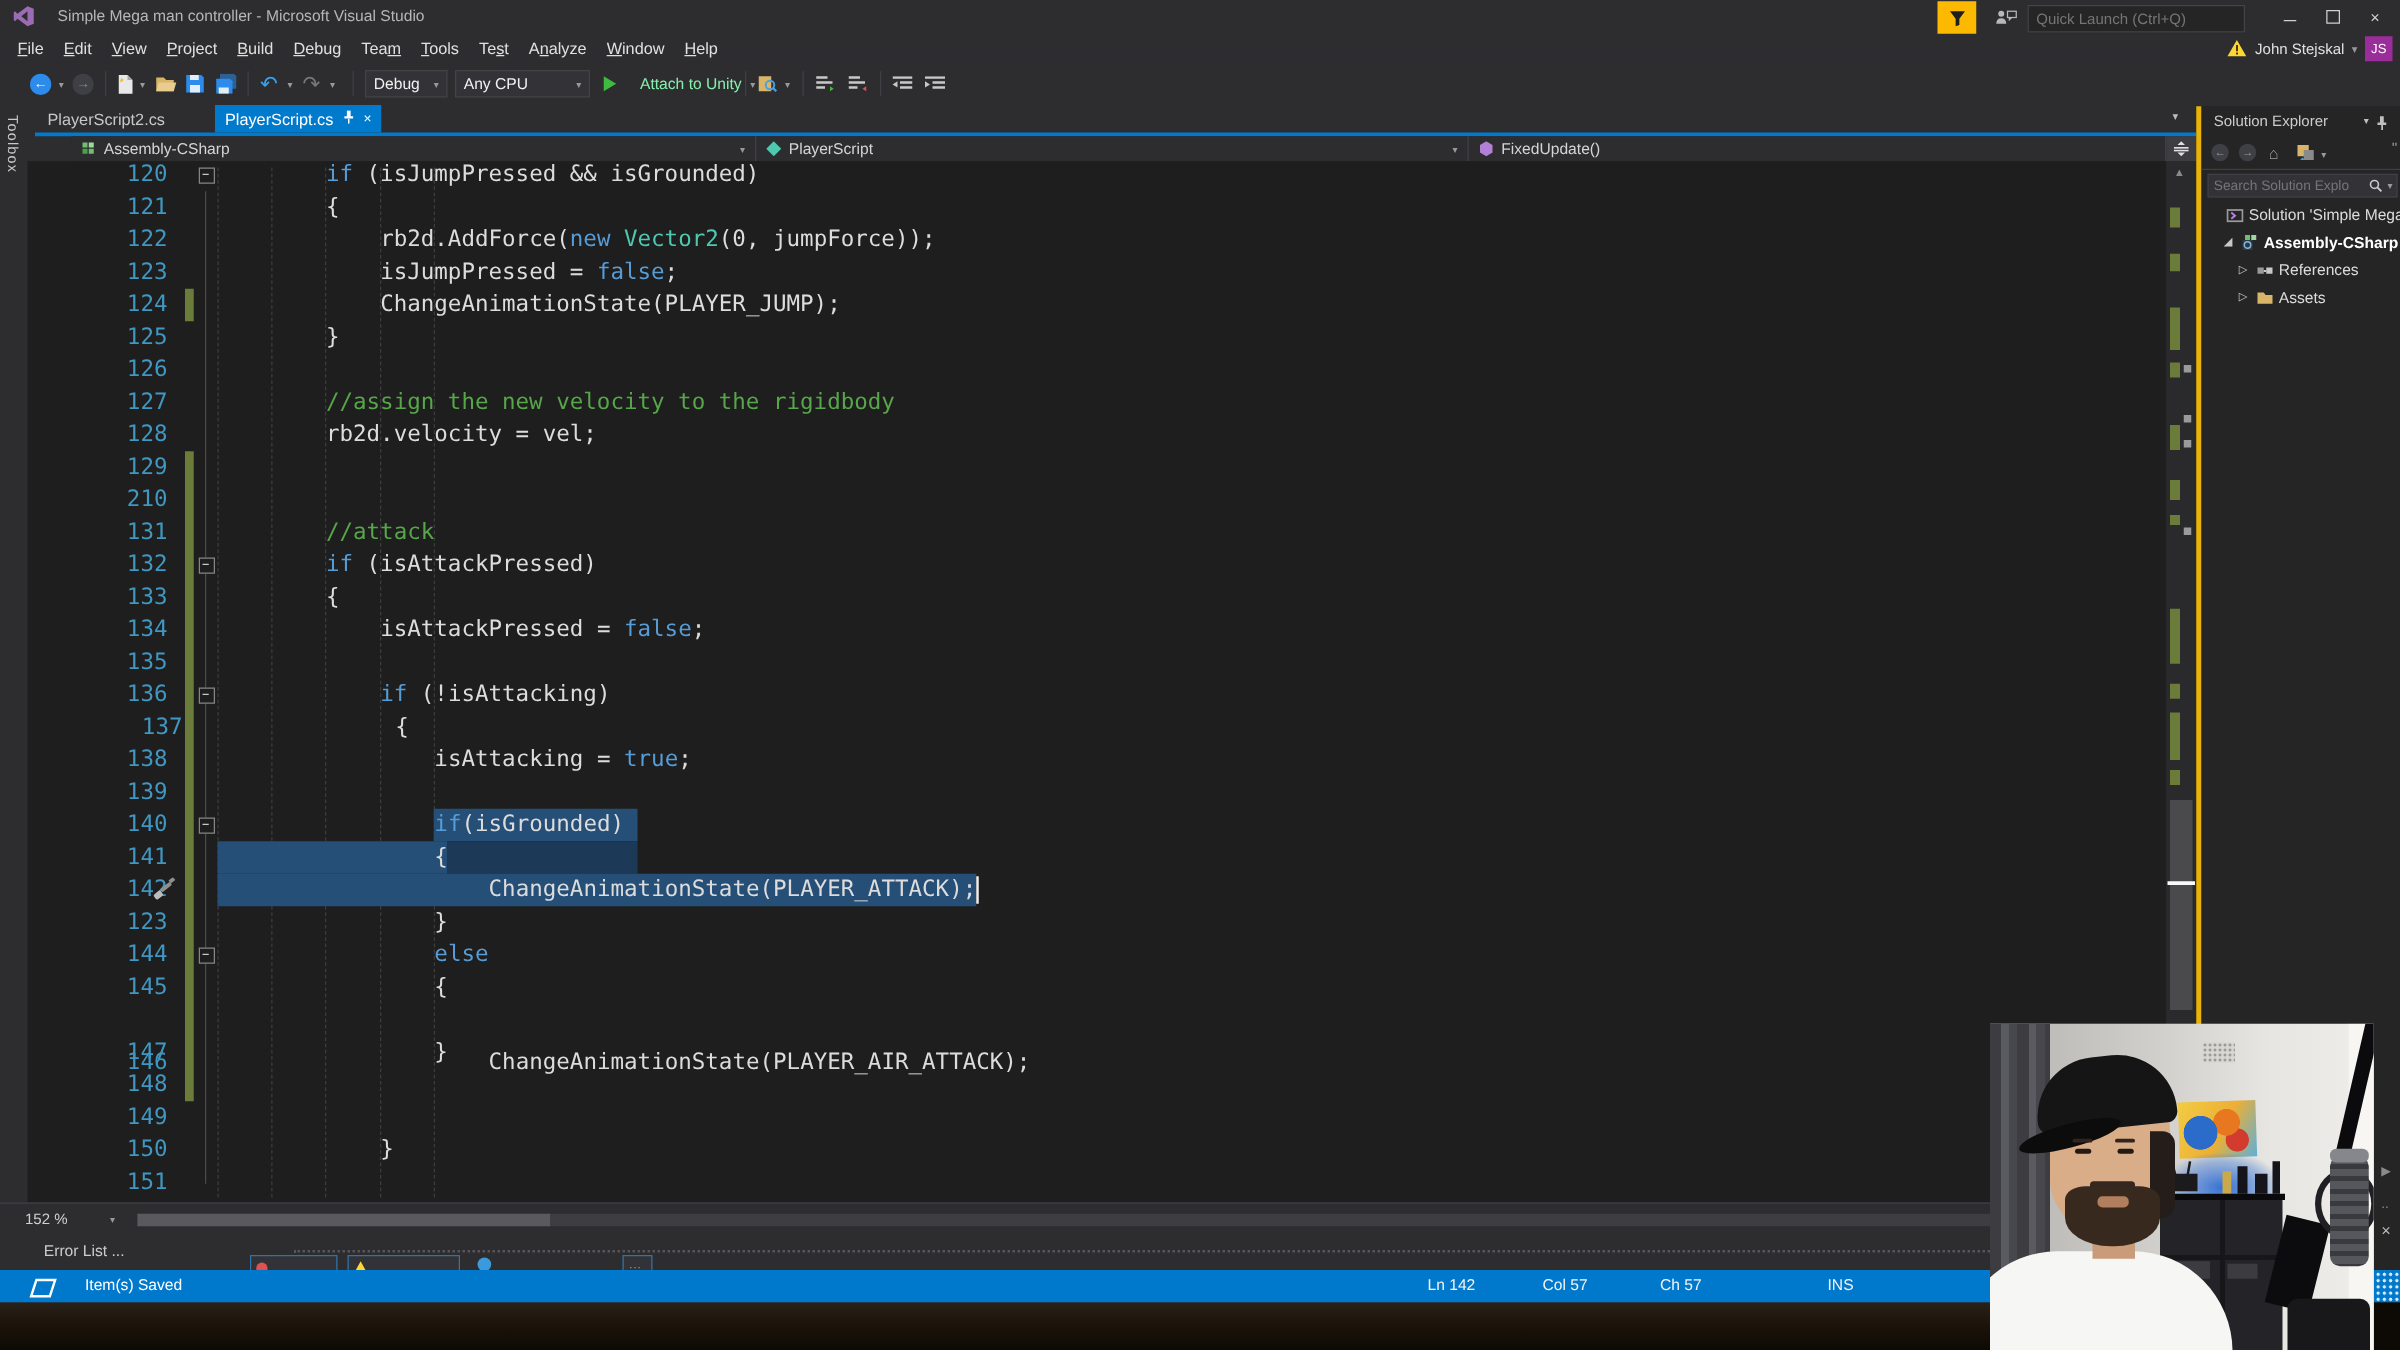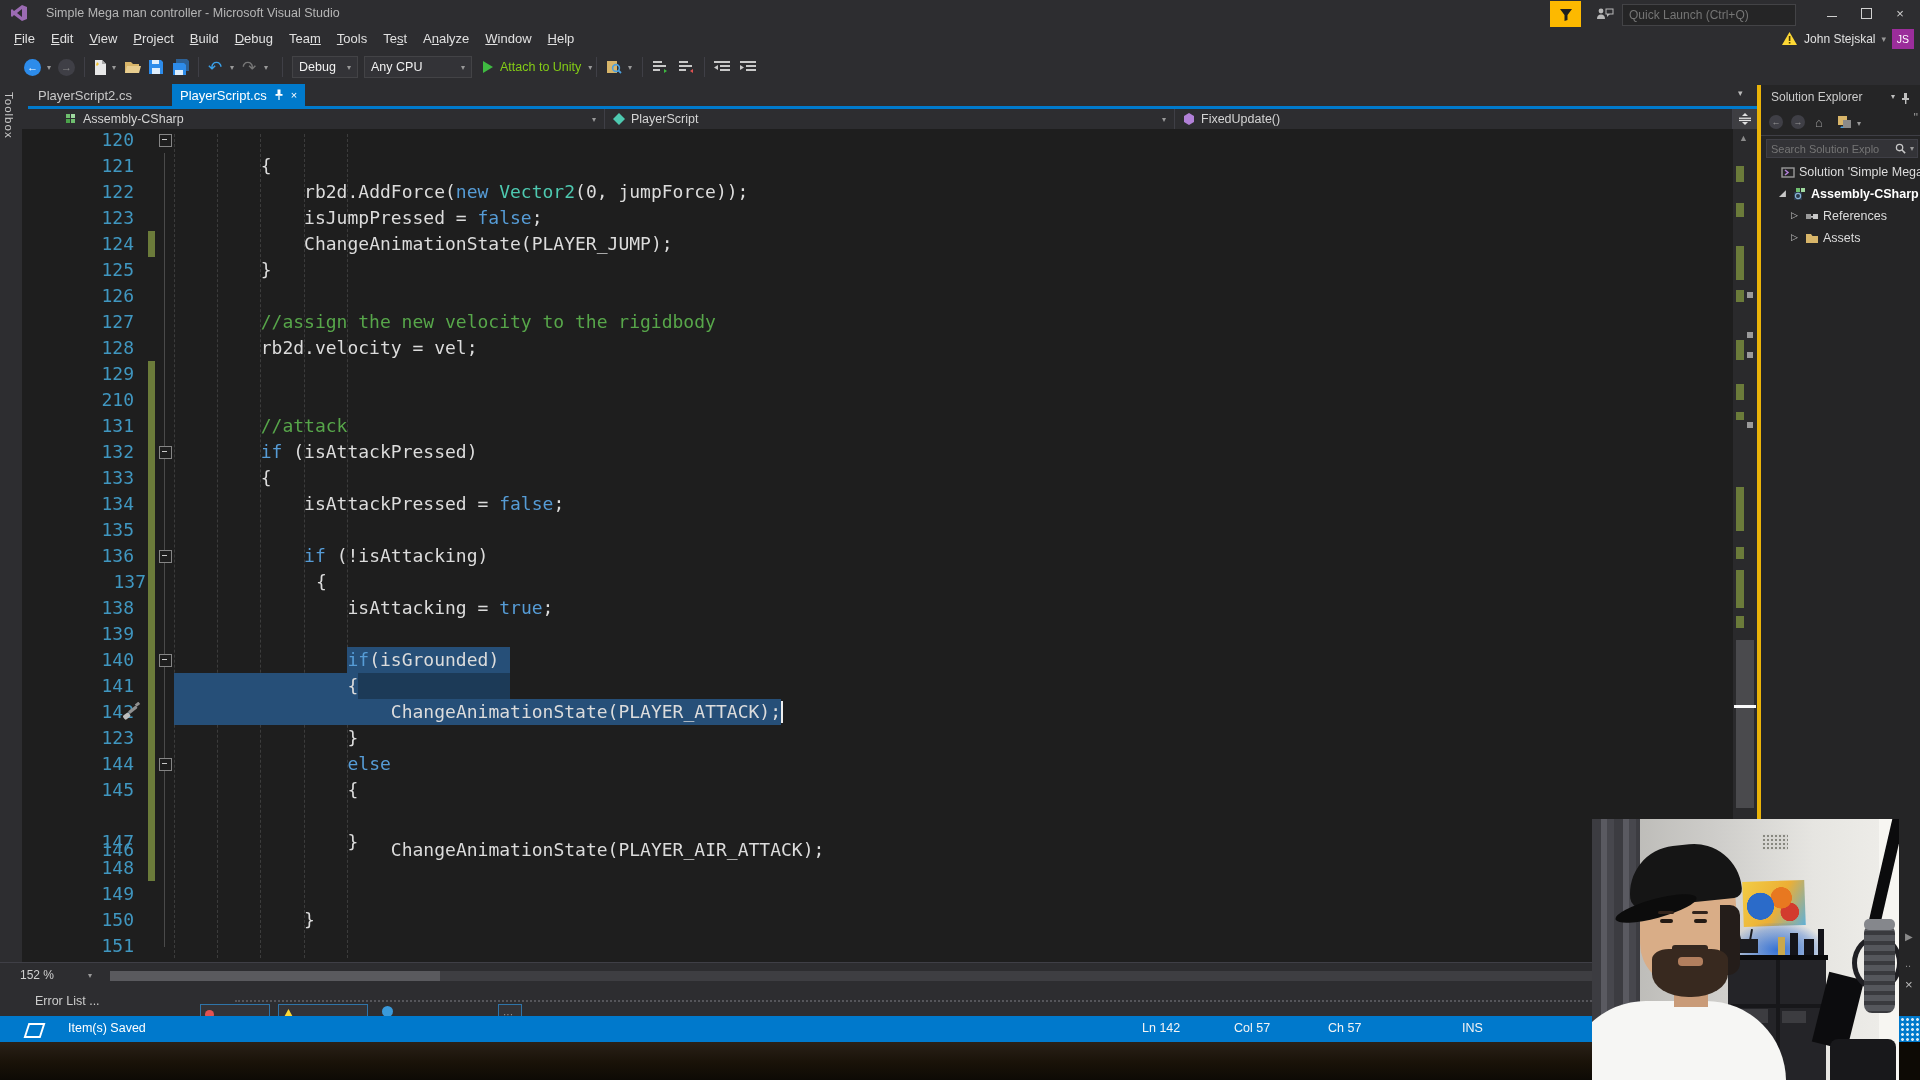--- a/index.html
+++ b/index.html
@@ -250,21 +250,21 @@
         <span class="caret">▾</span>
       </div>
     <div class="combo" style="left:364px;width:108px;">
       <span>Any CPU</span>
         <span class="caret">▾</span>
       </div>
     <div class="tb" style="left:482px;">
       <svg width="12" height="14" viewBox="0 0 12 14">
           <path d="M1 1 L11 7 L1 13 Z" fill="#3fba41"></path>
         </svg>
-      <span style="margin-left:6px;font-size:12.5px;color:#84cc16;white-space:nowrap;">Attach to Unity</span>
+      <span style="margin-left:18px;font-size:12.5px;color:#86efac;white-space:nowrap;">Attach to Unity</span>
       <span class="caret" style="margin-left:7px;">▾</span>
       </div>
     <div class="tb-sep" style="left:596px;"></div>
     <div class="tb" style="left:606px;">
       <svg width="16" height="16" viewBox="0 0 16 16">
           <rect x="1" y="2" width="10" height="12" fill="#d8b569"></rect>
           <circle cx="10" cy="9" r="3.4" fill="none" stroke="#4ba0e0" stroke-width="1.6"></circle>
           <line x1="12.4" y1="11.4" x2="15" y2="14" stroke="#4ba0e0" stroke-width="1.8"></line>
         </svg>
       </div>
@@ -366,20 +366,21 @@
         <div class="selrect" style="left: 152px; width: 607.208px; top: 570px; height: 26px;"></div>
       </div>
     <div id="outline-line"></div>
     <div id="chbars">
         <div class="chbar" style="top: 102px; height: 26px;"></div>
         <div class="chbar" style="top: 232px; height: 520px;"></div>
       </div>
     <div id="code-rows">
         <div class="code-row" style="top: -2px;">
           <span class="lnum">120</span>
+          <span class="ltxt" style="left: 238.744px;"><span class="kw">if</span><span class="pl"> (isJumpPressed &amp;&amp; isGrounded)</span></span>
         </div>
         <div class="code-row" style="top: 24px;">
           <span class="lnum">121</span>
           <span class="ltxt" style="left: 238.744px;"><span class="pl">{</span></span>
         </div>
         <div class="code-row" style="top: 50px;">
           <span class="lnum">122</span>
           <span class="ltxt" style="left: 282.116px;"><span class="pl">rb2d.AddForce(</span><span class="kw">new</span><span class="pl"> </span><span class="ty">Vector2</span><span class="pl">(0, jumpForce));</span></span>
         </div>
         <div class="code-row" style="top: 76px;">

